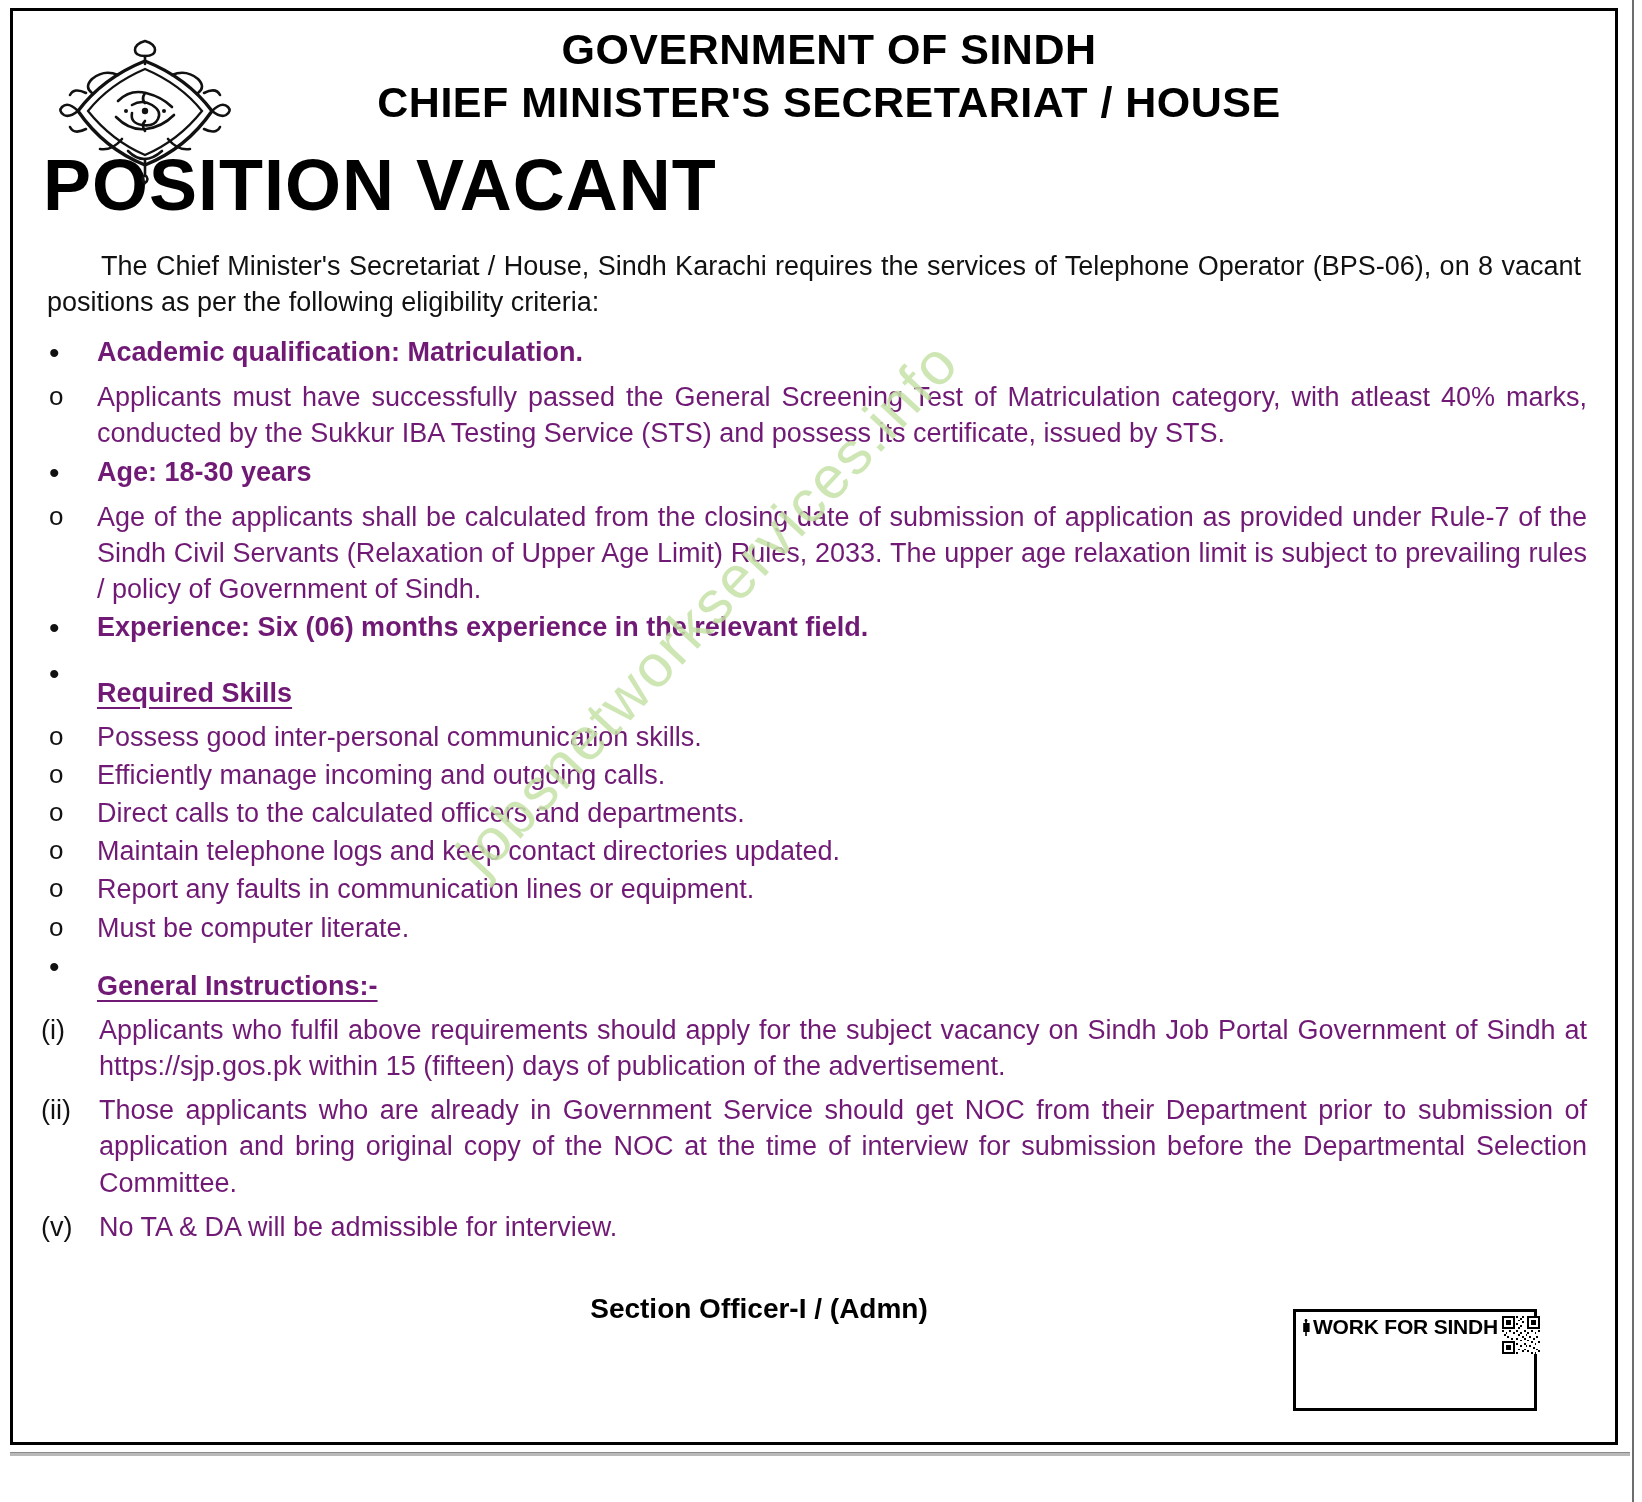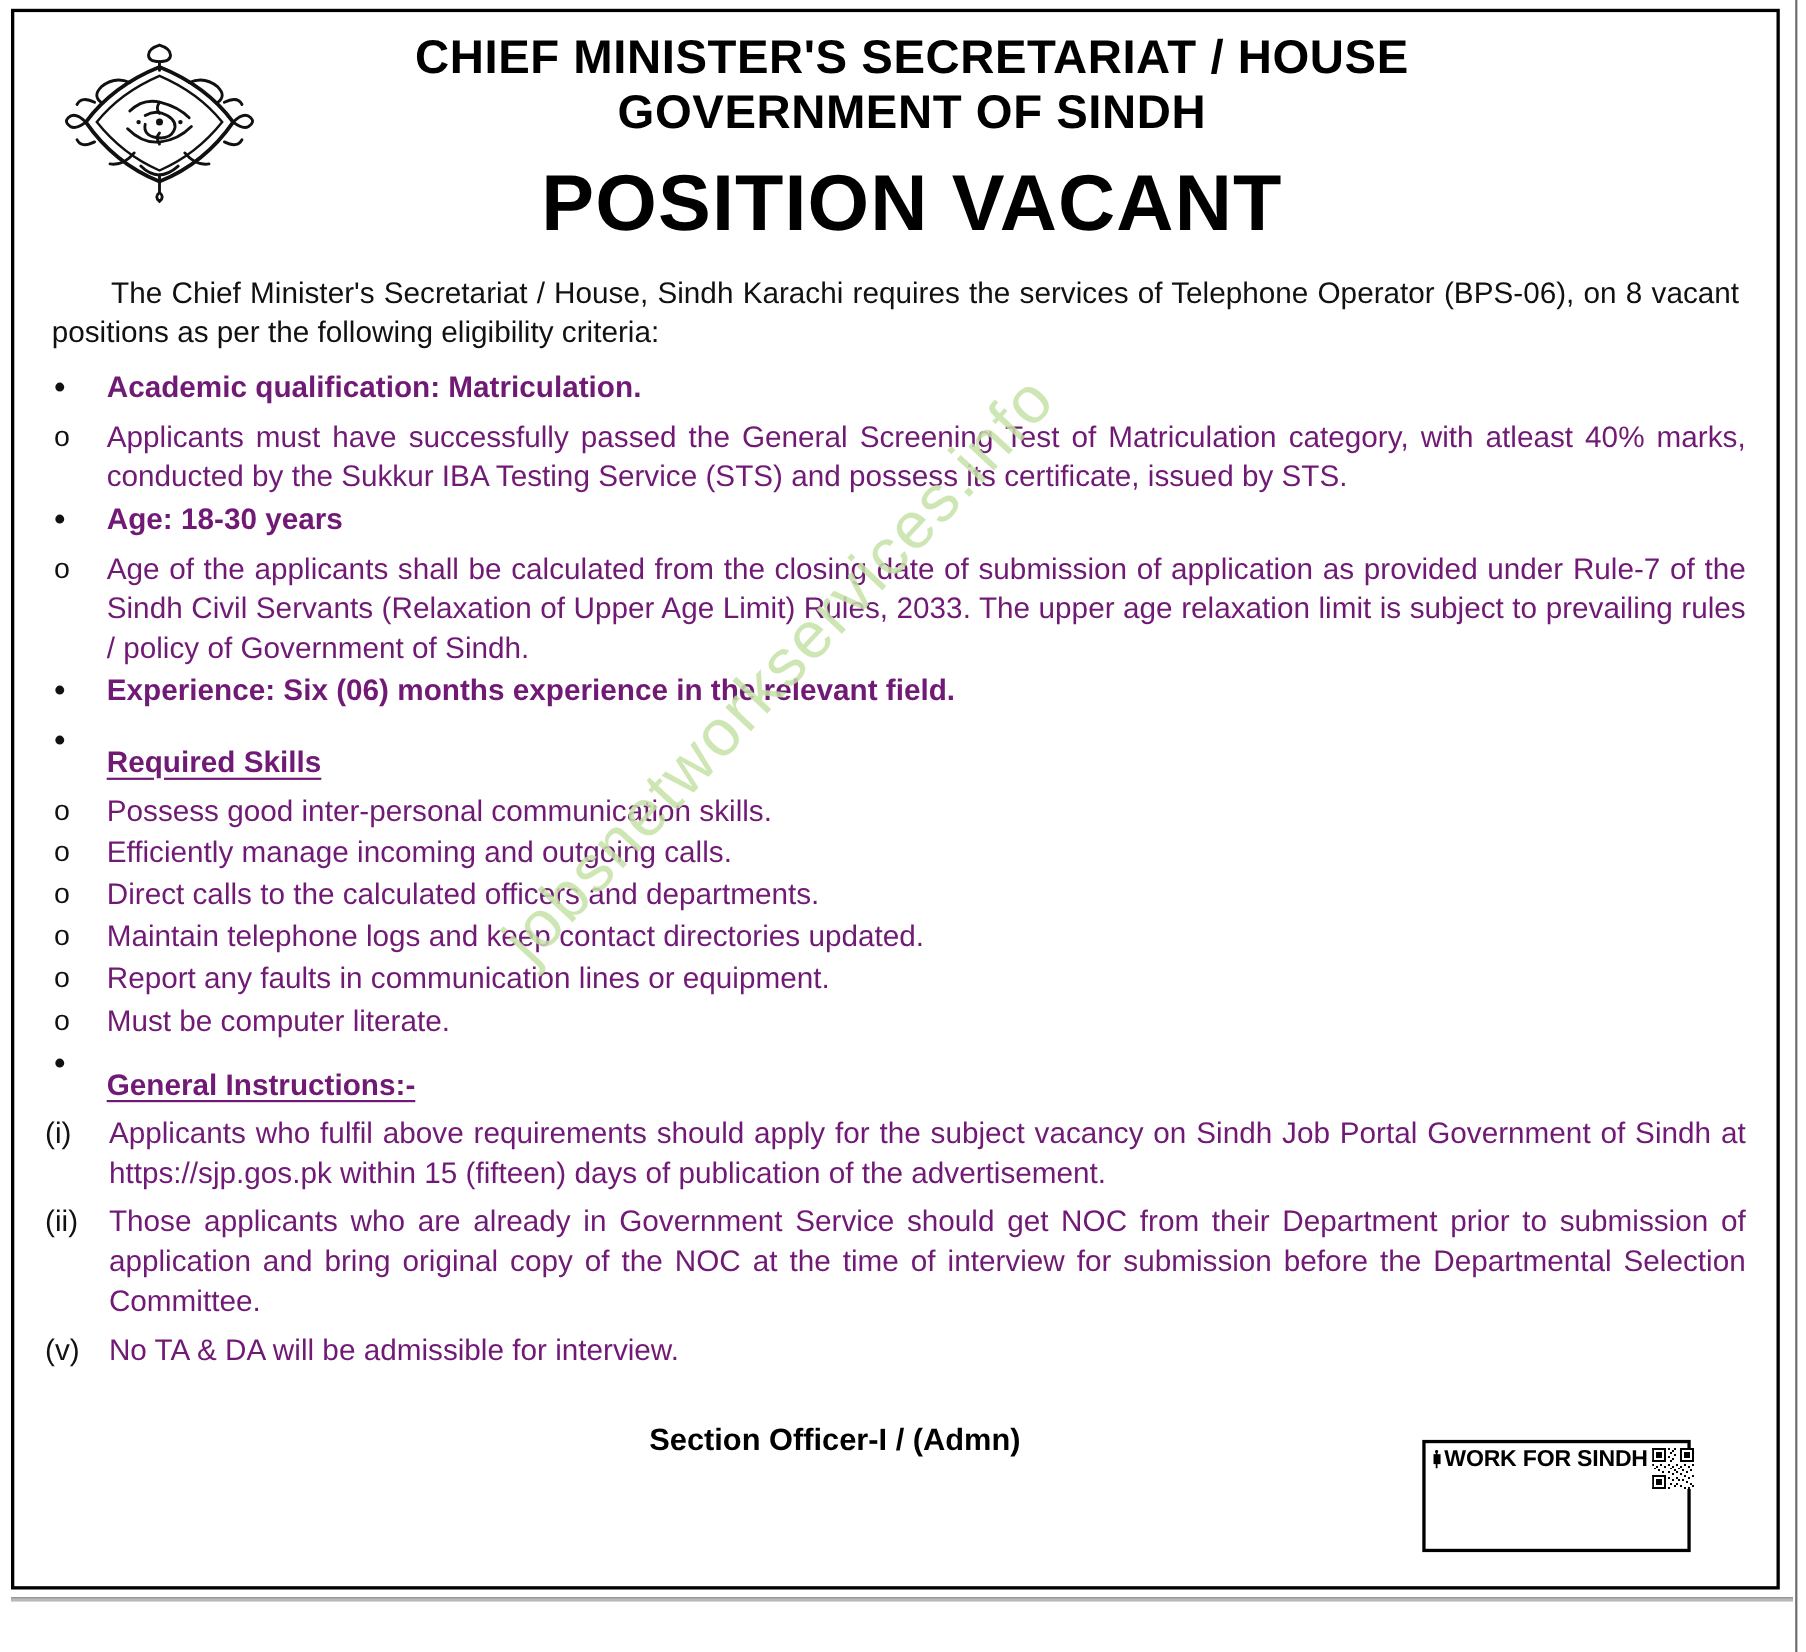--- a/index.html
+++ b/index.html
@@ -85,21 +85,21 @@
     text-align: center;
     font-weight: bold;
     font-family: "Liberation Sans", sans-serif;
     letter-spacing: .5px;
     line-height: 1.16;
     color: #000;
   }
   #org-1 { font-size: 43px; margin-left: 30px; }
   #org-2 { font-size: 43px; margin-left: 30px; margin-top: 3px; }
   #position-vacant {
-    text-align: center;
+    text-align: left;
     font-size: 72px;
     font-weight: bold;
     letter-spacing: 1px;
     margin-top: 16px;
     margin-left: 30px;
     color: #000;
   }
 
   
   #body-area {
@@ -231,22 +231,22 @@
           <path d="M114 44 q14 -6 26 4 q8 8 0 14"></path>
         </g>
         <g fill="#111">
           <circle cx="87" cy="80" r="3.2"></circle>
           <circle cx="68" cy="80" r="2"></circle>
           <circle cx="106" cy="80" r="2"></circle>
         </g>
       </svg>
     </div>
 
+    <div class="org-line" id="org-1">GOVERNMENT OF SINDH</div>
     <div class="org-line" id="org-2">CHIEF MINISTER'S SECRETARIAT / HOUSE</div>
-    <div class="org-line" id="org-1">GOVERNMENT OF SINDH</div>
     <div id="position-vacant">POSITION VACANT</div>
   </div>
 
   <div id="body-area">
 
     <p class="para" id="intro">The Chief Minister's Secretariat / House, Sindh Karachi  requires the services of Telephone Operator (BPS-06), on 8 vacant positions as per the following eligibility criteria:</p>
 
     <div id="sections-container">
         <div class="row">
           <div class="marker dot">•</div>

